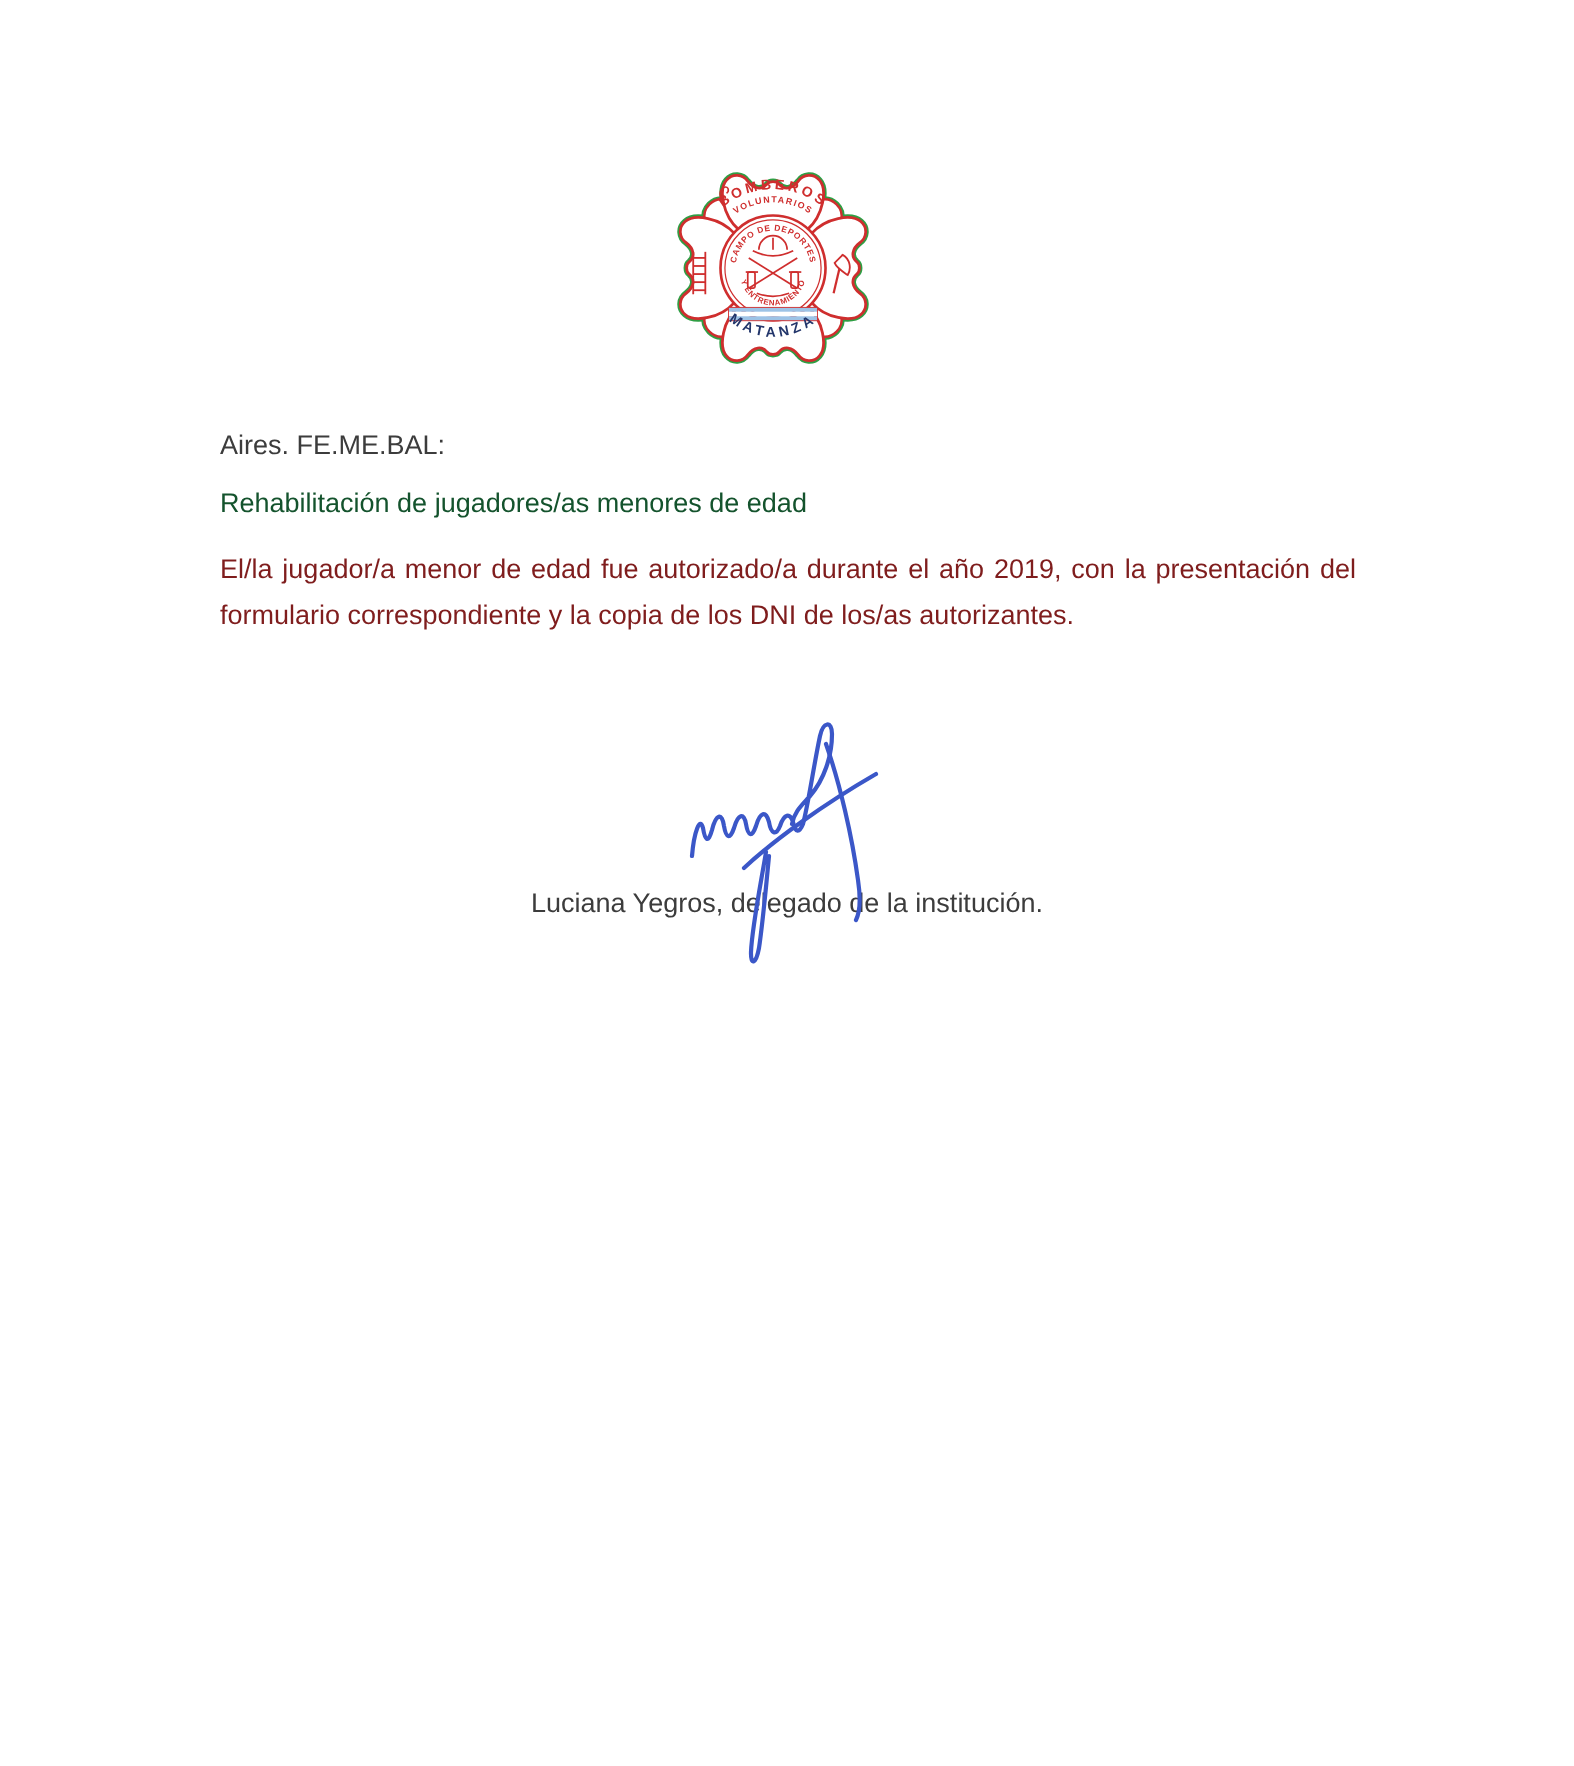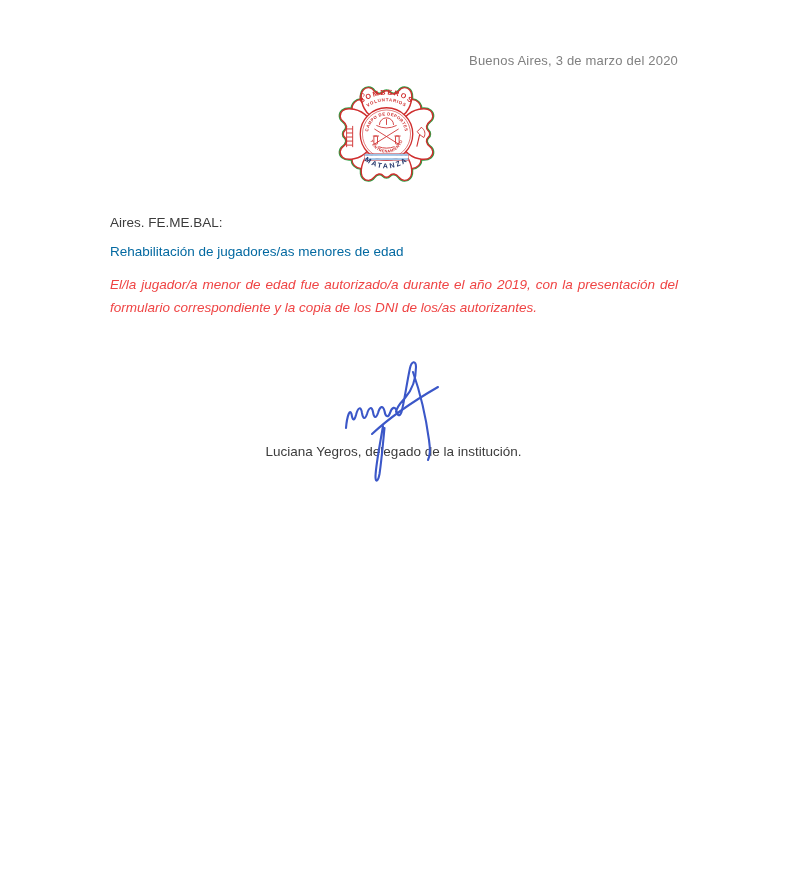--- a/index.html
+++ b/index.html
@@ -18,27 +18,26 @@
   .crest {
     position:absolute; top:83px; left:336px;
     width:101px; height:102px;
   }
   .recipient-line {
     position:absolute; top:215px; left:110px;
     font-size:13.5px; color:#3c3c3c; white-space:nowrap;
   }
   .subject-line {
     position:absolute; top:244px; left:110px;
-    font-size:13.5px; color:#0369a1; white-space:nowrap;text-align:center;
+    font-size:13.5px; color:#14532d; white-space:nowrap;text-align:center;
   }
   .body-paragraph {
     position:absolute; top:273px; left:110px; width:568px;
-    font-size:13.5px; line-height:23px; color:#ef4444;
+    font-size:13.5px; line-height:23px; color:#7f1d1d;
     text-align:justify;
-    font-style:italic;
   }
   .signer-line {
     position:absolute; top:444px; left:0; width:787px;
     text-align:center; font-size:13.5px; color:#3c3c3c;
   }
   .signature-ink {
     position:absolute; top:356px; left:332px;
     width:118px; height:130px;
     pointer-events:none;
   }
@@ -47,21 +46,20 @@
   .crest .arcB { font-size:4.4px; font-weight:bold; letter-spacing:0.7px; }
   .crest .arcC { font-size:4.2px; font-weight:bold; letter-spacing:0.35px; }
   .crest .arcD { font-size:3.9px; font-weight:bold; letter-spacing:0.35px; }
   .crest .arcE { font-size:7px; font-weight:bold; letter-spacing:2px; fill:#23366b; }
 </style>
 </head>
 <body>
 
 <div class="page">
 
-  <div class="date-line">Buenos Aires, 3 de marzo del 2020</div>
 
   <svg class="crest" viewBox="0 0 100 100" aria-hidden="true">
     <defs>
       <path id="armTop" d="M 33,31 C 25,24 23,11 27,6.5 C 30,3 35,3.5 37.5,7 C 40.5,11 44.5,11.5 47,8.5 C 48.2,6.8 51.8,6.8 53,8.5 C 55.5,11.5 59.5,11 62.5,7 C 65,3.5 70,3 73,6.5 C 77,11 75,24 67,31 C 62,35.5 56,37.5 50,37.5 C 44,37.5 38,35.5 33,31 Z"></path>
       <path id="petal" d="M 42,21 C 39.5,11 44,5.5 50,5.5 C 56,5.5 60.5,11 58,21 C 56.2,27 43.8,27 42,21 Z"></path>
       <path id="arcA" d="M 11,50 A 39,39 0 0 1 89,50"></path>
       <path id="arcB" d="M 17.5,50 A 32.5,32.5 0 0 1 82.5,50"></path>
       <path id="arcC" d="M 31.5,50 A 18.5,18.5 0 0 1 68.5,50"></path>
       <path id="arcD" d="M 33.5,52 A 16.5,16.5 0 0 0 66.5,52"></path>
       <path id="arcE" d="M 16,50 A 34,34 0 0 0 84,50"></path>

